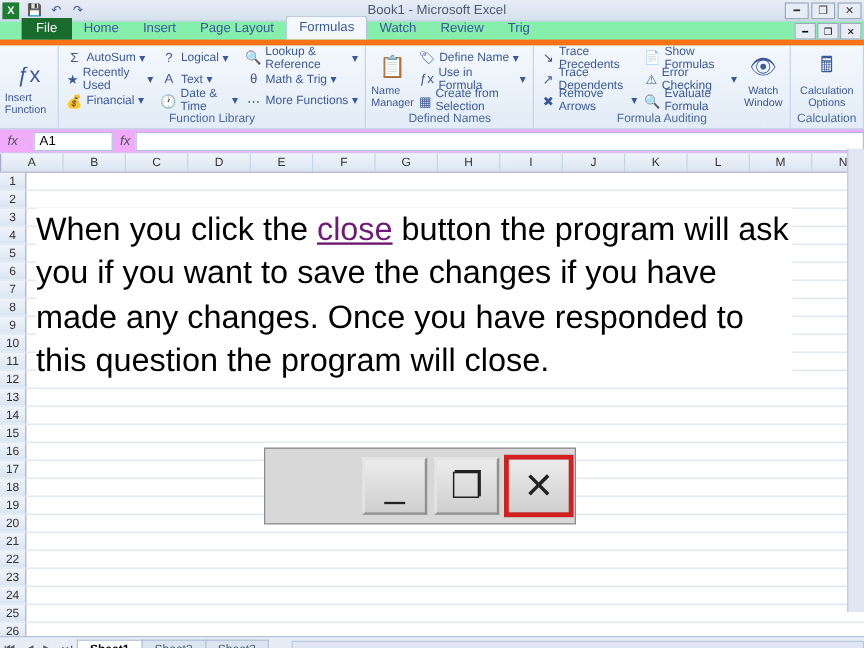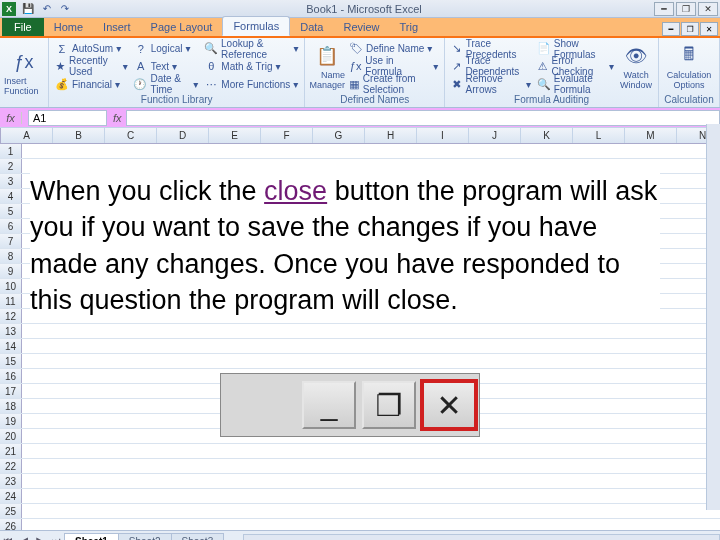--- a/index.html
+++ b/index.html
@@ -7,42 +7,42 @@
   
   
   .titlebar { height: 18px; background: linear-gradient(#e8edf5,#d6e0ee); display: flex; align-items: center; border-bottom: 1px solid #b0c0d8; padding: 0 2px; }
   .excel-icon { width: 14px; height: 14px; background: #1e7e34; margin-right: 4px; display:inline-flex; align-items:center; justify-content:center; color:#fff; font-size:9px; font-weight:bold;}
   .qat-btn { width: 16px; height: 14px; display:inline-flex; align-items:center; justify-content:center; margin: 0 1px; color:#3b5998; font-size:10px;}
   .title-text { flex:1; text-align:center; color:#4a5a75; font-size:11px;}
   .win-btns { display:flex; gap:2px;}
   .win-btn { width:20px; height:14px; border:1px solid #9ab; background:#e8edf5; display:flex; align-items:center; justify-content:center; font-size:9px; color:#333;}
   
   
-  .tabs { height: 20px; background:#fdba74; display:flex; align-items:flex-end; padding-left:2px; border-bottom:2px solid #f97316;}
+  .tabs { height: 20px; background:#86efac; display:flex; align-items:flex-end; padding-left:18px; border-bottom:5px solid #f97316;}
   .tab-file { background:#1a6b2e; color:#fff; padding:3px 12px; font-size:11px;}
   .tab { padding:3px 10px; color:#3b5998; font-size:11px; cursor:pointer;}
   .tab.active { background:#f4f8fc; border:1px solid #b0c0d8; border-bottom:1px solid #f4f8fc; border-radius:3px 3px 0 0;}
   .mdi-btns { margin-left:auto; display:flex; gap:1px; padding-right:2px;}
   .mdi-btn { width:18px; height:14px; border:1px solid #9ab; background:#e8edf5; display:flex; align-items:center; justify-content:center; font-size:8px;}
   
   
   .ribbon { height: 70px; background: linear-gradient(#f4f8fc,#e2ecf7); border-bottom:1px solid #a8bdd8; display:flex; font-size:10px;}
   .ribbon-group { border-right:1px solid #c4d4e8; padding:2px 4px; display:flex; flex-direction:column;}
   .group-body { flex:1; display:flex; gap:2px;}
   .group-label { text-align:center; color:#4a6a9a; font-size:10px; padding-top:1px;}
   .big-btn { width:40px; display:flex; flex-direction:column; align-items:center; justify-content:center; gap:1px; color:#3b5998;}
   .big-btn .ico { width:28px; height:28px; display:flex; align-items:center; justify-content:center; font-size:18px;}
   .small-btn { display:flex; align-items:center; gap:3px; color:#3b5998; padding:1px 2px; height:16px;}
   .small-btn .sico { width:14px; height:14px; display:flex; align-items:center; justify-content:center; font-size:11px;}
   .col { display:flex; flex-direction:column; justify-content:space-around;}
   
   
   .fxbar { height:20px; border-bottom:1px solid #c4d4e8; display:flex; align-items:center; background:#f0abfc;}
   .fx-label { width:22px; text-align:center; font-style:italic; color:#555; border-right:1px solid #ccc;}
-  .namebox { width:79px; border:1px solid #b0c0d8; background:#fff; margin:0 6px; padding:1px 4px; font-size:11px;}
+  .namebox { width:66px; border:1px solid #b0c0d8; background:#fff; margin:0 6px; padding:1px 4px; font-size:11px;}
   .fx2 { font-style:italic; color:#555; margin-right:4px;}
   .fx-input { flex:1; border:1px solid #b0c0d8; background:#fff; height:16px;}
   
   
   .sheet-area { position:relative; height:402px; background:#fff; overflow:hidden;}
   .col-headers { height:16px; display:flex; background:linear-gradient(#f0f4fa,#dae5f2); border-bottom:1px solid #aac; font-size:10px; color:#333;}
   .corner { width:22px; border-right:1px solid #aac; background:#dae5f2;}
   .ch { flex:0 0 52px; border-right:1px solid #c4d4e8; text-align:center; line-height:16px;}
   .rows { position:absolute; left:0; top:16px; bottom:0; width:100%;}
   .row { height:15px; display:flex; border-bottom:1px solid #d9e3ef;}
@@ -81,21 +81,21 @@
     <span class="win-btn">✕</span>
   </div>
 </div>
 
 <div class="tabs">
   <div class="tab-file">File</div>
   <div class="tab">Home</div>
   <div class="tab">Insert</div>
   <div class="tab">Page Layout</div>
   <div class="tab active">Formulas</div>
-  <div class="tab">Data</div>
+  <div class="tab">Watch</div>
   <div class="tab">Review</div>
   <div class="tab">Trig</div>
   <div class="mdi-btns">
     <span class="mdi-btn">━</span>
     <span class="mdi-btn">❐</span>
     <span class="mdi-btn">✕</span>
   </div>
 </div>
 
 <div class="ribbon">
@@ -124,21 +124,21 @@
         <div class="small-btn"><span class="sico">θ</span><span>Math &amp; Trig</span> ▾</div>
         <div class="small-btn"><span class="sico">⋯</span><span>More Functions</span> ▾</div>
       </div>
     </div>
     <div class="group-label">Function Library</div>
   </div>
   <div class="ribbon-group">
     <div class="group-body">
       <div class="big-btn">
         <span class="ico">📋</span>
-        <span style="font-size:9px; text-align:right; line-height:1.1;">Name Manager</span>
+        <span style="font-size:9px; text-align:left; line-height:1.1;">Name Manager</span>
       </div>
       <div class="col">
         <div class="small-btn"><span class="sico">🏷</span><span>Define Name</span> ▾</div>
         <div class="small-btn"><span class="sico">ƒx</span><span>Use in Formula</span> ▾</div>
         <div class="small-btn">
             <span class="sico">▦</span>
             <span>Create from Selection</span>
           </div>
       </div>
     </div>

